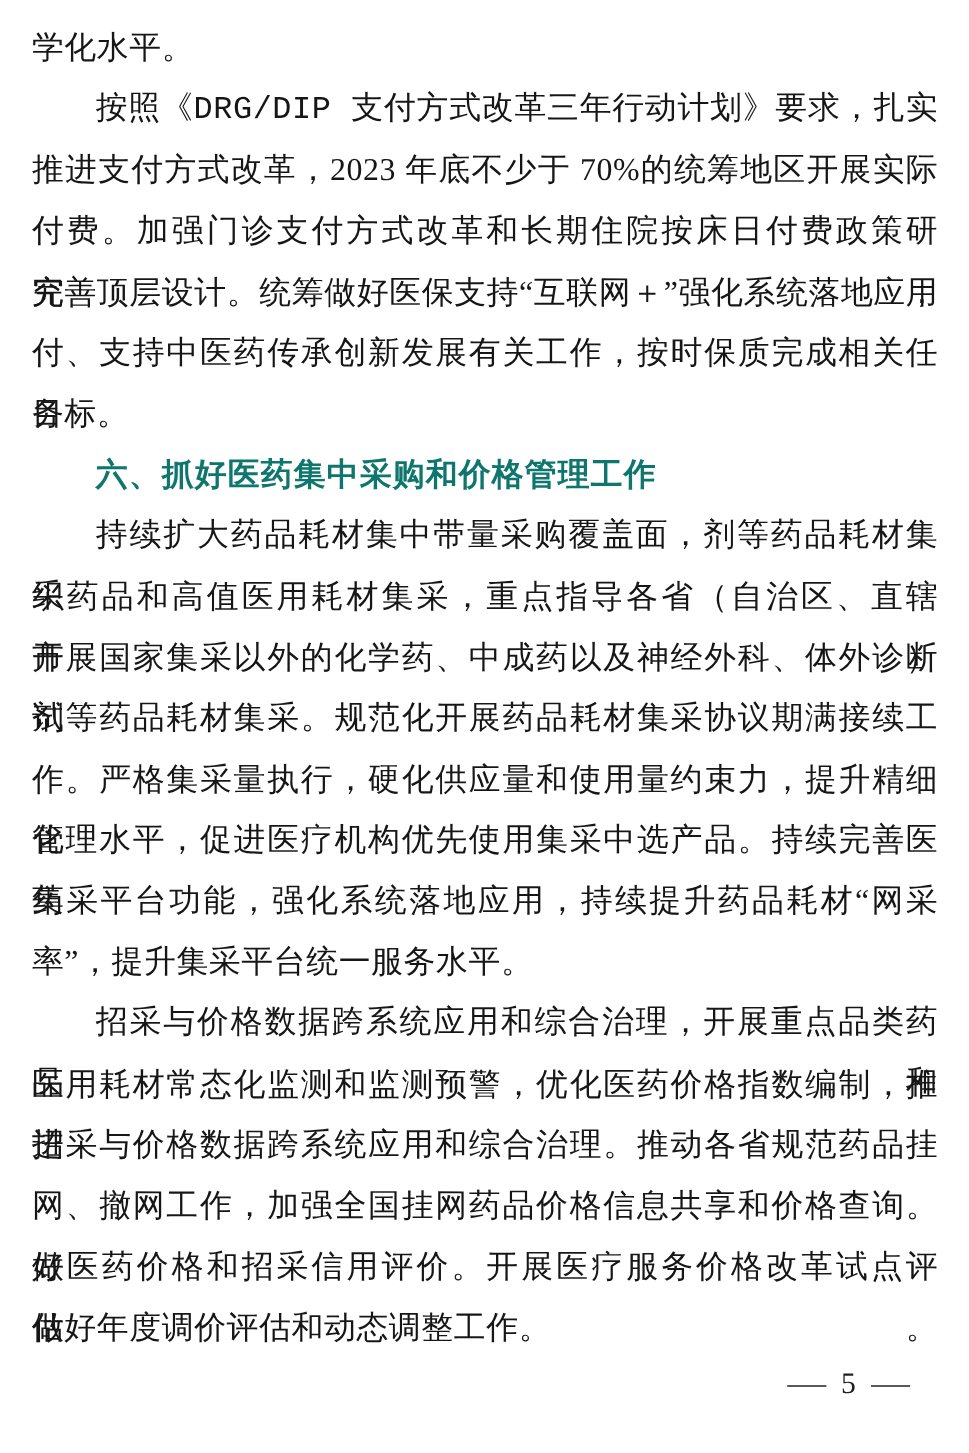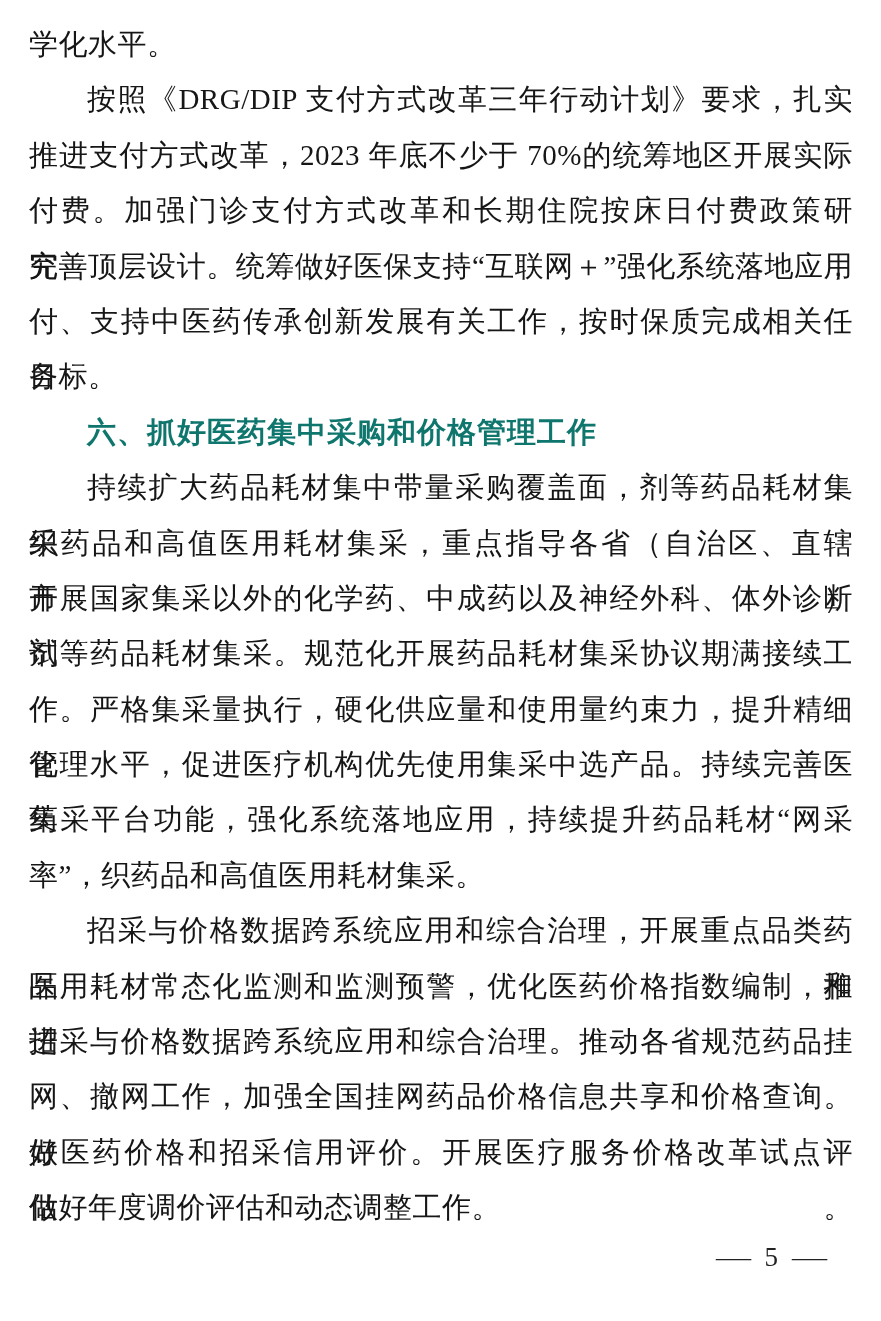--- a/index.html
+++ b/index.html
@@ -31,20 +31,21 @@
     white-space: nowrap;
   }
   .line.justify {
     white-space: normal;
     text-align: justify;
     text-align-last: justify;
     text-justify: inter-character;
   }
   .line.indent {
     text-indent: 58px;
+    font-family: Liberation Mono, monospace;
   }
   .line.heading {
     font-family: "Liberation Sans", "DejaVu Sans", sans-serif;
     font-weight: 700;
     letter-spacing: 1px;
     color: #0f766e;
   }
   .footer {
     position: absolute;
     top: 1240px;
@@ -78,21 +79,21 @@
       <div class="line justify">付、支持中医药传承创新发展有关工作，按时保质完成相关任务</div>
       <div class="line plain">目标。</div>
       <div class="line heading indent">六、抓好医药集中采购和价格管理工作</div>
       <div class="line indent justify">持续扩大药品耗材集中带量采购覆盖面，剂等药品耗材集采</div>
       <div class="line justify">织药品和高值医用耗材集采，重点指导各省（自治区、直辖市）</div>
       <div class="line justify">开展国家集采以外的化学药、中成药以及神经外科、体外诊断试</div>
       <div class="line justify">剂等药品耗材集采。规范化开展药品耗材集采协议期满接续工</div>
       <div class="line justify">作。严格集采量执行，硬化供应量和使用量约束力，提升精细化</div>
       <div class="line justify">管理水平，促进医疗机构优先使用集采中选产品。持续完善医药</div>
       <div class="line justify">集采平台功能，强化系统落地应用，持续提升药品耗材“网采</div>
-      <div class="line plain">率”，织药品和高值医用耗材集采。</div>
+      <div class="line plain">率”，提升集采平台统一服务水平。</div>
       <div class="line indent justify">招采与价格数据跨系统应用和综合治理，开展重点品类药品和</div>
       <div class="line justify">医用耗材常态化监测和监测预警，优化医药价格指数编制，推进</div>
       <div class="line justify">招采与价格数据跨系统应用和综合治理。推动各省规范药品挂</div>
       <div class="line justify">网、撤网工作，加强全国挂网药品价格信息共享和价格查询。做</div>
       <div class="line justify">好医药价格和招采信用评价。开展医疗服务价格改革试点评估。</div>
       <div class="line plain">做好年度调价评估和动态调整工作。</div>
     </div>
   <div class="footer">
     <span class="dash">—</span>
     <span class="num">5</span>

